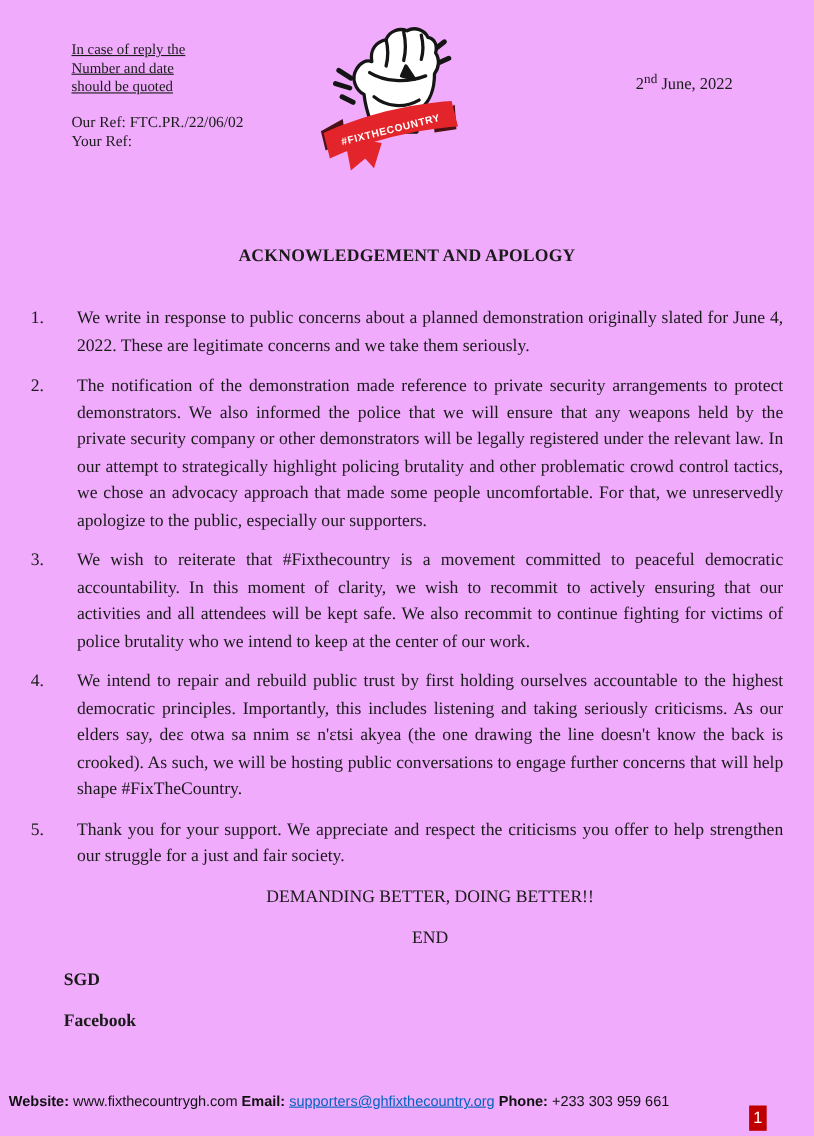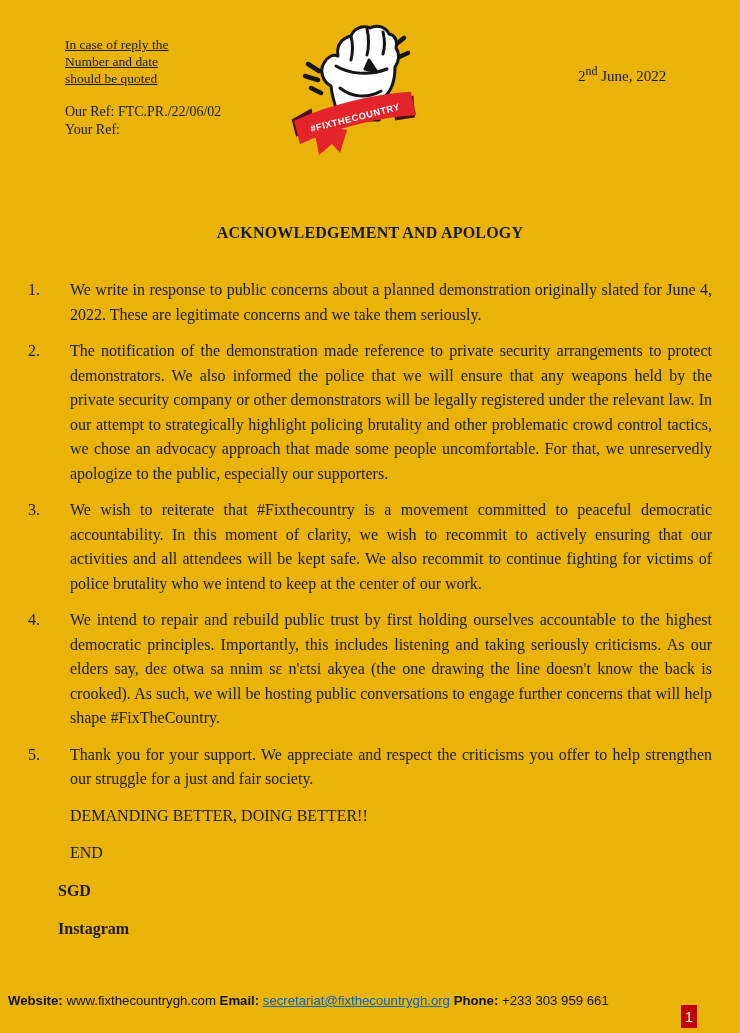--- a/index.html
+++ b/index.html
@@ -1,19 +1,19 @@
 <!DOCTYPE html>
 <html><head>
 <meta charset="utf-8">
 <style>
   html,body{margin:0;padding:0;background:#ffffff;}
   .page{
     position:relative;
     width:740px;height:1033px;
-    background:#eab308;
+    background:#f0abfc;
     font-family:"Liberation Serif", serif;
     color:#1a1a1a;
     overflow:hidden;
   }
   
   .reply-note{
     position:absolute;left:65px;top:36px;
     font-size:13.5px;line-height:17px;
     text-decoration:underline;
   }
@@ -35,21 +35,21 @@
   .doc-title{
     text-align:center;
     font-weight:bold;
     font-size:16px;
     letter-spacing:.2px;
     margin:0 0 36px 0;
   }
   .item{display:flex;margin:0 0 12px 0;}
   .item .num{width:42px;flex:none;line-height:24.5px;}
   .item .text{flex:1;text-align:justify;line-height:24.5px;}
-  .closing{margin:0 0 13px 42px;line-height:24.5px;}
+  .closing{margin:0 0 13px 42px;line-height:24.5px;text-align:center;}
   .sig{margin:0 0 14px 30px;line-height:24.5px;font-weight:bold;}
   
   .footer{
     position:absolute;left:8px;top:991px;right:60px;
     font-family:"Liberation Sans", sans-serif;
     font-size:13.2px;line-height:20.5px;
     color:#111;
   }
   .footer .lbl{font-weight:bold;}
   .footer .email-link{color:#0563C1;text-decoration:underline;}
@@ -143,29 +143,29 @@
       <div class="text">We intend to repair and rebuild public trust by first holding ourselves accountable to the highest democratic principles. Importantly, this includes listening and taking seriously criticisms. As our elders say, deɛ otwa sa nnim sɛ n'ɛtsi akyea (the one drawing the line doesn't know the back is crooked). As such, we will be hosting public conversations to engage further concerns that will help shape #FixTheCountry.</div>
     </div>
     <div class="item">
       <div class="num">5.</div>
       <div class="text">Thank you for your support. We appreciate and respect the criticisms you offer to help strengthen our struggle for a just and fair society.</div>
     </div>
 
     <div class="closing">DEMANDING BETTER, DOING BETTER!!</div>
     <div class="closing">END</div>
     <div class="sig">SGD</div>
-    <div class="sig">Instagram</div>
+    <div class="sig">Facebook</div>
   </div>
 
   <div class="footer">
     <div>
       <span class="lbl">Website:</span>
       <span>www.fixthecountrygh.com</span>
       <span class="lbl">Email:</span>
-      <span class="email-link">secretariat@fixthecountrygh.org</span>
+      <span class="email-link">supporters@ghfixthecountry.org</span>
       <span class="lbl">Phone:</span>
       <span>+233 303 959 661</span>
     </div>
   </div>
 
   <div class="page-num">1</div>
 
 </div>
 
 </body></html>

